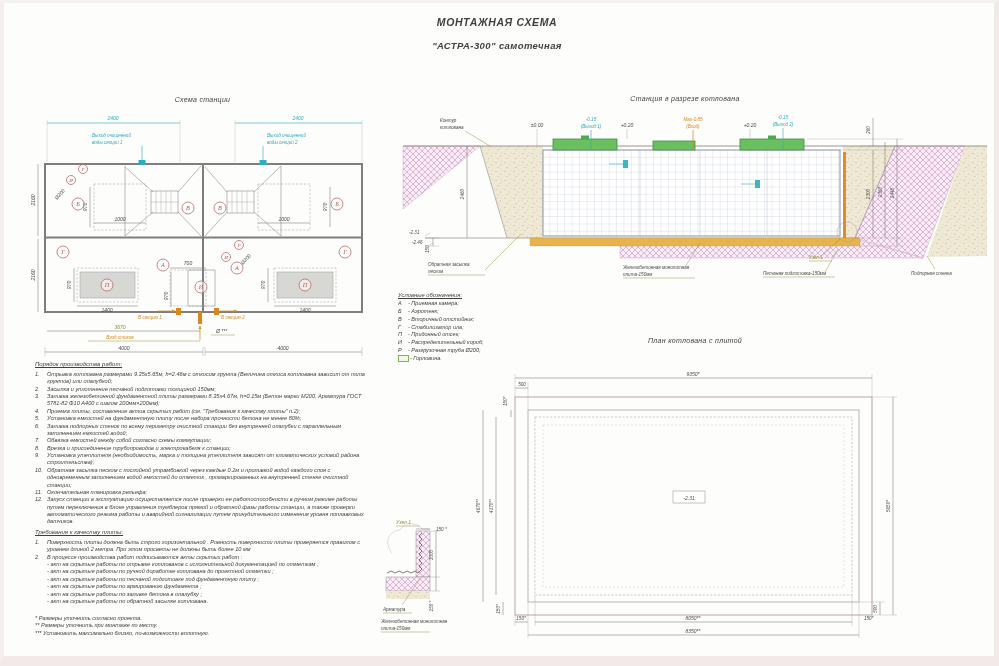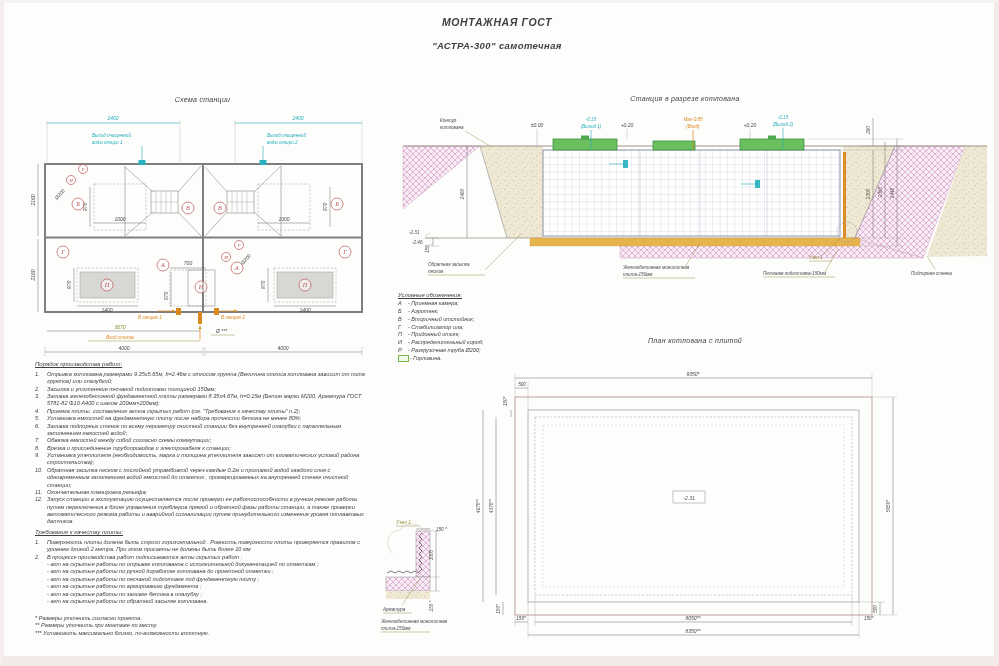--- a/index.html
+++ b/index.html
@@ -59,21 +59,21 @@
         <circle cx="4" cy="7.6" r="0.5" fill="#bdb088"></circle>
         <circle cx="7.8" cy="1.4" r="0.45" fill="#cfc4a0"></circle>
       </pattern>
       <pattern id="gridPat" width="7.4" height="7.4" patternUnits="userSpaceOnUse">
         <rect width="7.4" height="7.4" fill="#ffffff"></rect>
         <path d="M7.4,0 L7.4,7.4 M0,7.4 L7.4,7.4" stroke="#aab2c2" stroke-width="0.45"></path>
       </pattern>
     </defs>
   </svg>
 
-  <div class="t t1" style="left:377px;top:16px;width:240px;">МОНТАЖНАЯ ГОСТ</div>
+  <div class="t t1" style="left:377px;top:16px;width:240px;">МОНТАЖНАЯ СХЕМА</div>
   <div class="t t2" style="left:377px;top:40px;width:240px;">"АСТРА-300" самотечная</div>
 
   <div class="t t3" style="left:125px;top:96px;width:155px;">Схема станции</div>
   <div class="t t3" style="left:555px;top:95px;width:260px;">Станция в разрезе котлована</div>
   <div class="t t3" style="left:580px;top:337px;width:230px;">План котлована с плитой</div>
 
   <svg style="left:30px;top:112px;" width="350" height="250" viewBox="0 0 350 250">
     <g>
       <rect x="15" y="52" width="317" height="148" class="wall"></rect>
       <line x1="173" y1="52" x2="173" y2="200" class="wall"></line>

